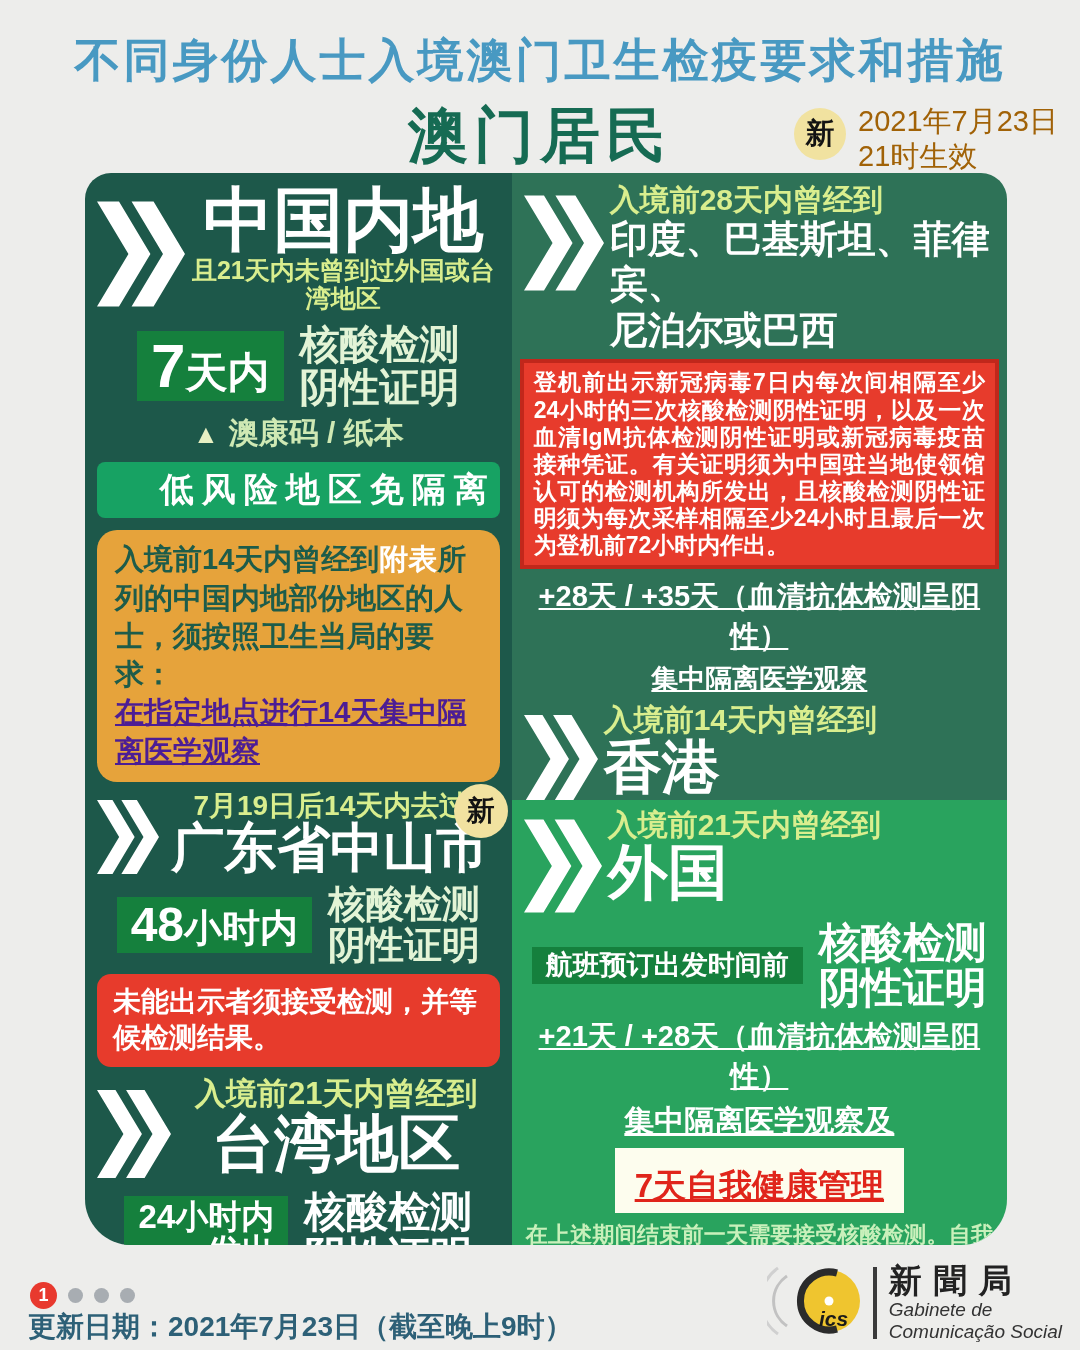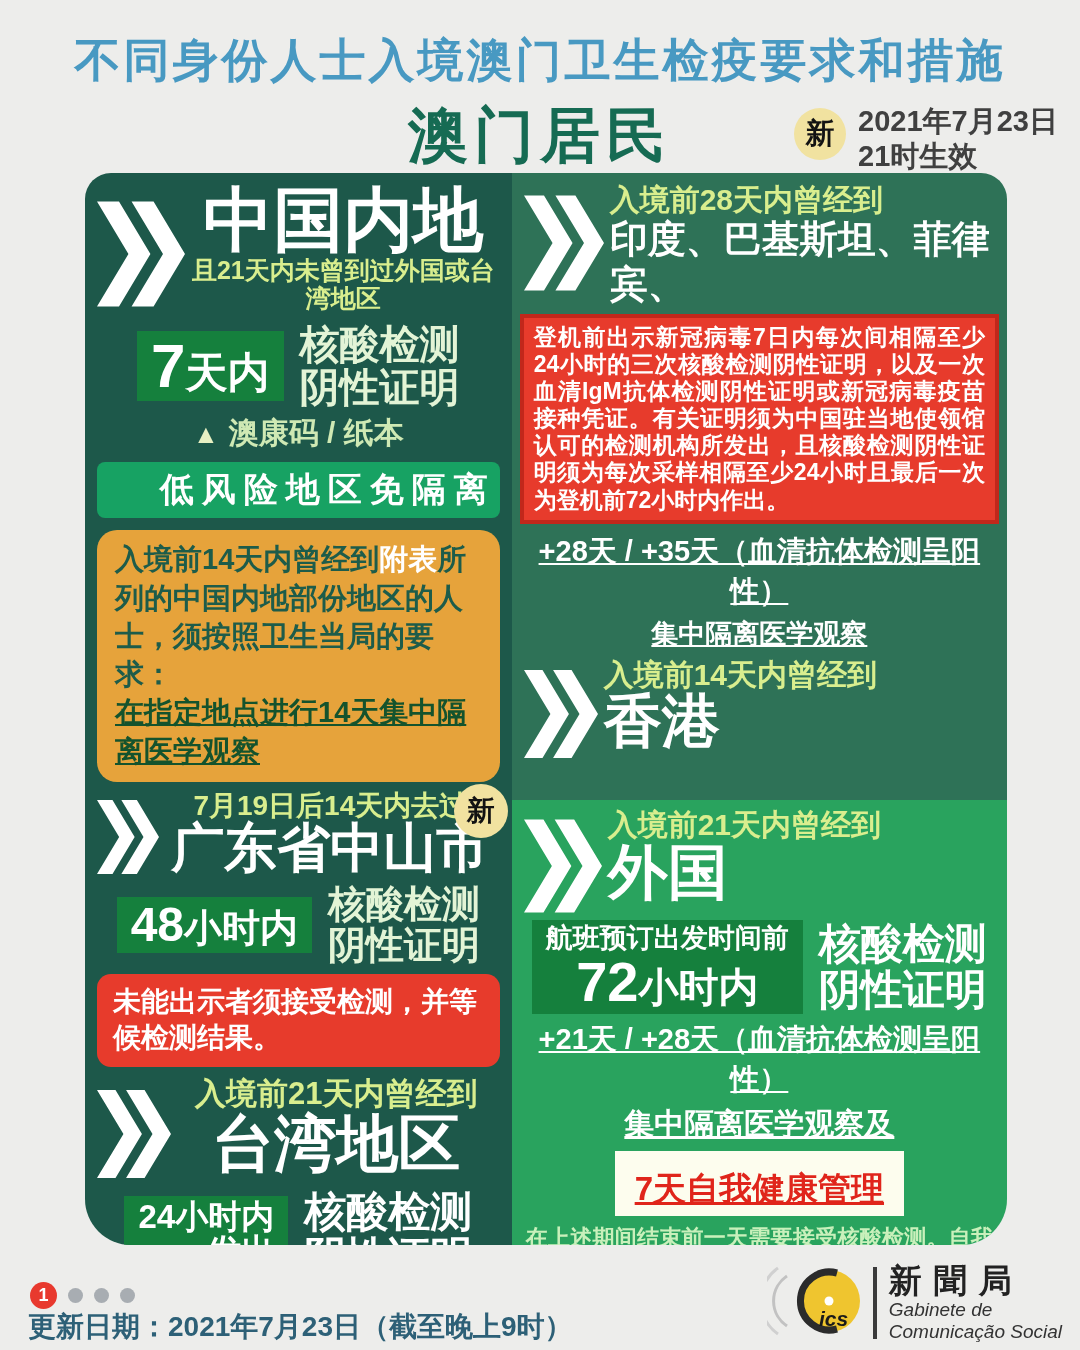--- a/index.html
+++ b/index.html
@@ -7,22 +7,22 @@
   .page { position:relative; width:1080px; height:1350px; background:#ededeb; overflow:hidden; margin:0 auto; }
 
   
   .main-title { position:absolute; top:30px; left:0; width:100%; text-align:center;
     color:#4899c2; font-size:46px; font-weight:bold; letter-spacing:3px; }
   .subtitle { position:absolute; top:96px; left:0; width:100%; text-align:center;
     color:#166b53; font-size:60px; font-weight:bold; letter-spacing:6px; }
   .new-badge-top { position:absolute; top:108px; left:794px; width:52px; height:52px;
     background:#f1e2a0; border-radius:50%; color:#121212; font-size:29px; font-weight:bold;
     display:flex; align-items:center; justify-content:center; }
-  .effective { position:absolute; top:104px; left:858px; color:#404040;
-    font-size:29px; font-weight:bold; line-height:1.2; }
+  .effective { position:absolute; top:104px; left:858px; color:#a16207;
+    font-size:29px; font-weight:normal; line-height:1.2; }
 
   
   .board { position:absolute; top:173px; left:85px; width:922px; height:1072px; display:flex; }
   .col-left { width:460px; height:100%; background:#1d584a; border-radius:26px 0 0 46px;
     overflow:hidden; display:flex; flex-direction:column; }
   .col-right { width:534px; height:100%; display:flex; flex-direction:column; }
   .col-right-top { height:627px; background:#2e7257; border-radius:0 26px 0 0; overflow:hidden; }
   .col-right-bottom { flex:1; background:#29a35e; border-radius:0 0 46px 0; overflow:hidden; }
 
   
@@ -51,21 +51,21 @@
     font-weight:bold; text-decoration:underline; padding:16px 20px 4px; }
 
   
   .code-row { text-align:center; margin-top:4px; font-size:30px; font-weight:bold; color:#cfe9b4; }
   .tri { color:#e7f0c3; font-size:26px; margin-right:10px; }
   .green-banner { margin:8px 12px 0; background:#17a263; border-radius:8px; color:#fff;
     font-size:34px; font-weight:bold; text-align:right; letter-spacing:8px; padding:5px 4px; }
   .orange-panel { margin:12px 12px 0; background:#e6a33b; border-radius:20px;
     padding:10px 18px 12px; color:#1d5c4a; font-size:29px; font-weight:bold; line-height:1.32; }
   .orange-panel .hl { color:#ffffff;text-align:right; }
-  .orange-underline { color:#14532d; text-decoration:underline; }
+  .orange-underline { color:#4c1d95; text-decoration:underline; }
   .zs-head { position:relative; }
   .new-badge-sm { position:absolute; top:2px; right:4px; width:54px; height:54px;
     background:#f1e2a0; border-radius:50%; color:#121212; font-size:28px; font-weight:bold;
     display:flex; align-items:center; justify-content:center; }
   .warning-panel { margin:8px 12px 0; background:#e73b2c; border-radius:14px; color:#fff;
     font-size:28px; font-weight:bold; line-height:1.3; padding:10px 16px; }
 
   
   .detail-box { margin:6px 8px 0; background:#e73b2c; border:4px solid #c1271b; color:#fff;
     font-size:23px; font-weight:bold; line-height:1.18; padding:6px 10px; text-align:justify; }
@@ -192,20 +192,21 @@
         <div class="sec-head" style="padding-top:10px;">
           <span class="chev">
             <svg width="80" height="108" viewBox="0 0 84 100">
                 <polygon points="0,0 21,0 51,50 21,100 0,100 30,50" fill="#fff"></polygon>
                 <polygon points="33,0 54,0 84,50 54,100 33,100 63,50" fill="#fff"></polygon>
               </svg>
           </span>
           <div class="head-text" style="text-align:left; padding-left:6px;">
             <div class="kicker">入境前28天内曾经到</div>
             <div class="big-title" style="font-size:38px; line-height:1.2;">印度、巴基斯坦、菲律宾、</div>
+            <div class="big-title" style="font-size:38px; line-height:1.2;">尼泊尔或巴西</div>
           </div>
         </div>
         <div class="detail-box">登机前出示新冠病毒7日内每次间相隔至少24小时的三次核酸检测阴性证明，以及一次血清IgM抗体检测阴性证明或新冠病毒疫苗接种凭证。有关证明须为中国驻当地使领馆认可的检测机构所发出，且核酸检测阴性证明须为每次采样相隔至少24小时且最后一次为登机前72小时内作出。</div>
         <div class="center-line u quar-right1">+28天 / +35天（血清抗体检测呈阳性）</div>
         <div class="center-line u quar-right2">集中隔离医学观察</div>
 
         <div class="sec-head" style="padding-top:6px;">
           <span class="chev">
             <svg width="74" height="100" viewBox="0 0 84 100">
                 <polygon points="0,0 21,0 51,50 21,100 0,100 30,50" fill="#fff"></polygon>
@@ -230,23 +231,20 @@
               </svg>
           </span>
           <div class="head-text" style="text-align:left; padding-left:6px;">
             <div class="kicker">入境前21天内曾经到</div>
             <div class="big-title" style="font-size:60px;">外国</div>
           </div>
         </div>
         <div class="req-row" style="margin-top:2px;">
           <div class="badge-red badge-stack">
             <div class="badge-pre">航班预订出发时间前</div>
-            <div>
-              <span class="badge-num" style="font-size:56px;">72</span><span class="badge-unit" style="font-size:40px;">小时内</span>
-            </div>
           </div>
           <div class="req-text white" style="font-size:42px;">
             <div>核酸检测</div>
             <div>阴性证明</div>
           </div>
         </div>
         <div class="center-line u" style="color:#fff; font-size:29px; margin-top:6px;">+21天 / +28天（血清抗体检测呈阳性）</div>
         <div class="center-line u" style="color:#fff; font-size:30px; margin-top:4px;">集中隔离医学观察及</div>
         <div class="self-box-wrap">
           <span class="self-box" style="font-size:33px;">7天自我健康管理</span>

